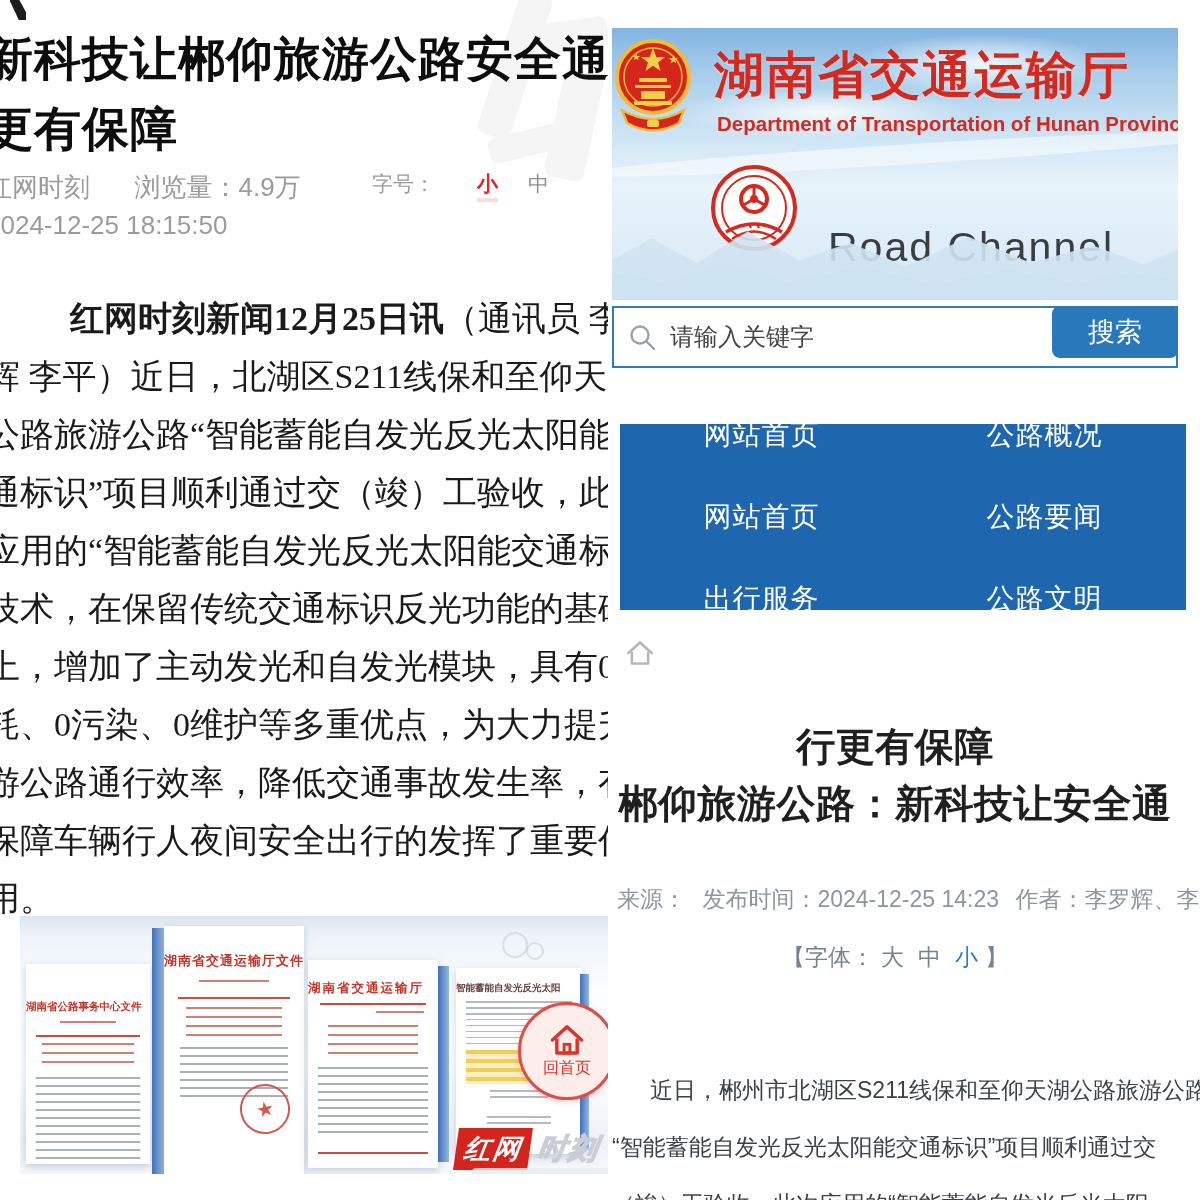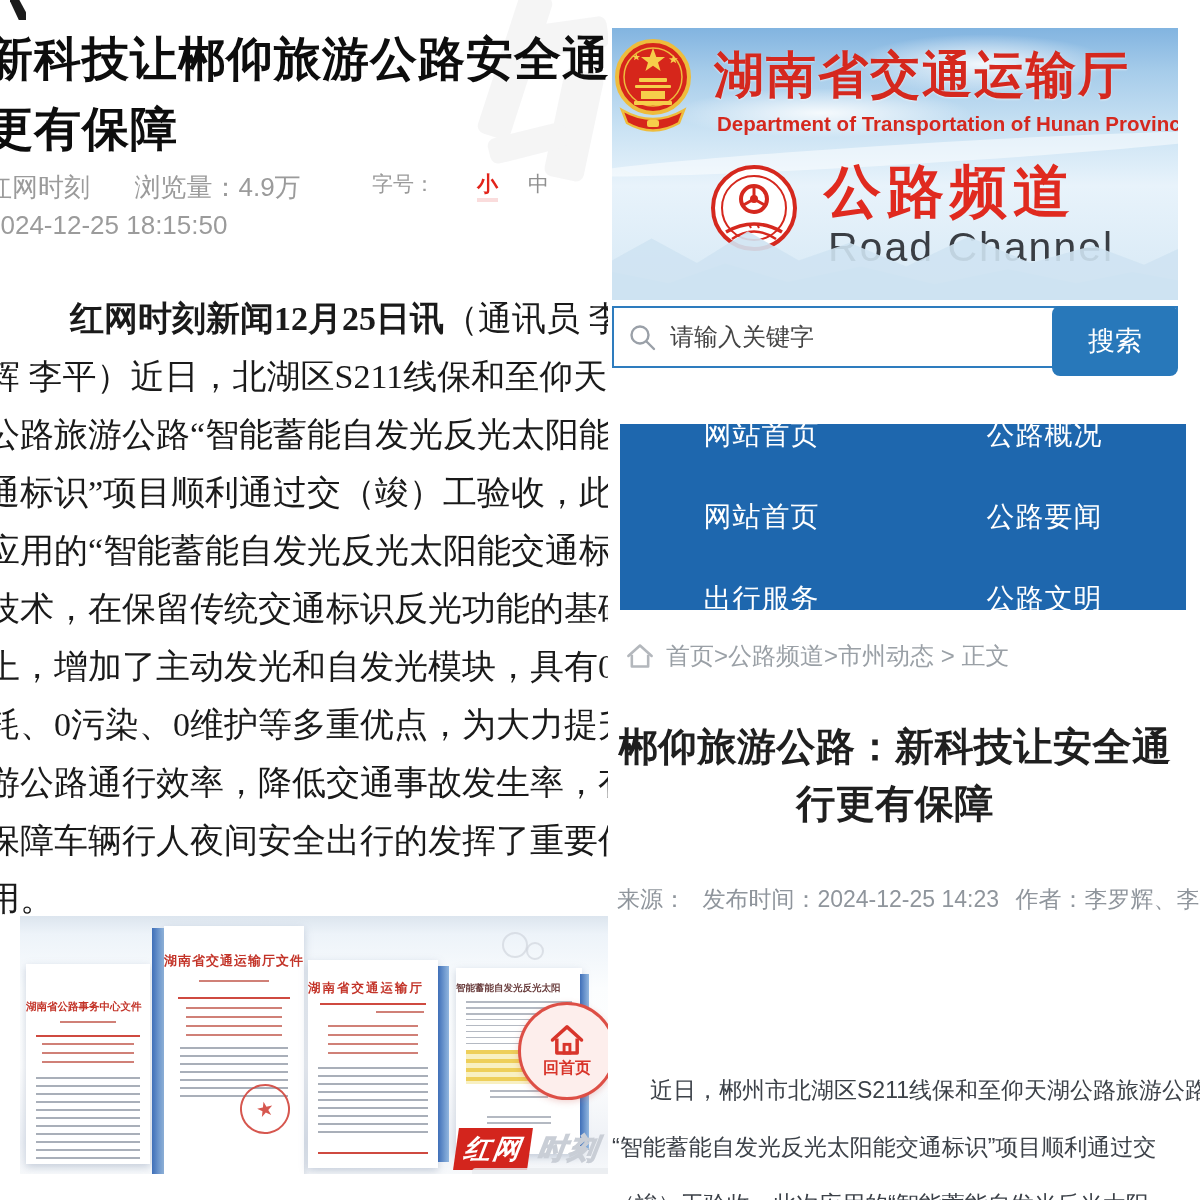--- a/index.html
+++ b/index.html
@@ -38,21 +38,21 @@
   .str{background-image:repeating-linear-gradient(180deg,#d08077 0px,#d08077 2px,transparent 2px,transparent 9px);}
   .hl{background-image:repeating-linear-gradient(180deg,#eecf5a 0px,#eecf5a 4px,#f8f0c2 4px,#f8f0c2 9px);}
   .spine{position:absolute;background:linear-gradient(90deg,#3f6fb8,#93b8e0);}
   .seal{position:absolute;width:46px;height:46px;border:2.5px solid #d2453c;border-radius:50%;
     transform:rotate(-12deg);opacity:.9;color:#d2453c;font-size:20px;display:flex;align-items:center;
     justify-content:center;}
   .gear{position:absolute;border:2px solid #ccd1d8;border-radius:50%;opacity:.6;}
   .badge{position:absolute;width:92px;height:92px;border-radius:50%;background:#fdeeec;
     border:3px solid #dd4f46;display:flex;flex-direction:column;align-items:center;justify-content:center;
     box-shadow:0 2px 6px rgba(200,80,70,.25);}
-  .badge-label{color:#d8352b;font-size:16px;font-weight:bold;margin-top:2px;white-space:nowrap;}
+  .badge-label{color:#d8352b;font-size:16px;font-weight:normal;margin-top:2px;white-space:nowrap;}
   .rn-logo{position:absolute;display:flex;align-items:center;}
   .rn-red{background:#d3251d;color:#fff;font-weight:bold;font-style:italic;font-size:27px;
     padding:3px 8px;transform:skew(-8deg);letter-spacing:2px;white-space:nowrap;}
   .rn-ghost{color:rgba(255,255,255,.92);-webkit-text-stroke:1.5px #c9ced6;font-weight:bold;font-style:italic;
     font-size:28px;margin-left:8px;transform:skew(-8deg);letter-spacing:3px;white-space:nowrap;}
   .rn-sub{position:absolute;height:10px;width:150px;background:#e8ebef;border-radius:4px;opacity:.8;}
 
   
   .rp{position:absolute;left:612px;top:0;width:588px;height:1200px;overflow:hidden;background:#fff;}
   .rp-banner{position:absolute;left:0;top:28px;width:566px;height:272px;overflow:hidden;
@@ -71,21 +71,21 @@
   .mtn1{height:88px;background:#cfe3f2;opacity:.9;
     clip-path:polygon(0 100%,0 55%,7% 30%,15% 58%,24% 22%,33% 55%,42% 35%,52% 62%,63% 28%,74% 58%,85% 38%,94% 60%,100% 42%,100% 100%);}
   .mtn2{height:56px;background:#bed8ec;opacity:.85;
     clip-path:polygon(0 100%,0 50%,10% 70%,20% 35%,31% 68%,44% 40%,57% 72%,70% 45%,82% 70%,92% 50%,100% 65%,100% 100%);}
   .rp-search{position:absolute;left:0;top:306px;width:566px;height:62px;border:2px solid #2e7cbe;
     box-sizing:border-box;background:#fff;}
   .rp-search input{position:absolute;left:54px;top:8px;width:370px;height:40px;border:none;outline:none;
     font-size:24px;color:#333;font-family:inherit;background:transparent;}
   .rp-search input::placeholder{color:#454545;opacity:1;}
   .mag{position:absolute;left:14px;top:15px;}
-  .search-btn{position:absolute;right:-2px;top:-2px;width:126px;height:70px;background:#2878ba;color:#fff;
+  .search-btn{position:absolute;right:-2px;top:-2px;width:126px;height:52px;background:#2878ba;color:#fff;
     font-size:27px;border-radius:8px;display:flex;align-items:center;justify-content:center;cursor:pointer;}
   .rp-nav{position:absolute;left:8px;top:424px;width:566px;height:186px;background:#1e67ae;
     display:grid;grid-template-columns:repeat(2,1fr);align-content:center;row-gap:44px;justify-items:center;}
   .rp-nav span{color:#fff;font-size:28px;letter-spacing:1px;cursor:pointer;white-space:nowrap;}
   .rp-crumb{position:absolute;left:14px;top:640px;display:flex;align-items:center;gap:12px;
     color:#9aa0a6;font-size:24px;white-space:nowrap;}
   .rp-title{position:absolute;left:0;top:718px;width:566px;text-align:center;font-size:39px;font-weight:bold;
     color:#1f1f1f;line-height:57px;letter-spacing:.5px;}
   .rp-meta{position:absolute;left:0;top:884px;width:566px;text-align:center;font-size:23px;color:#8f959c;
     white-space:nowrap;}
@@ -237,21 +237,20 @@
       <circle cx="44" cy="35" r="4" fill="#d5281e"></circle>
       <line x1="44" y1="35" x2="44" y2="23" stroke="#d5281e" stroke-width="3"></line>
       <line x1="44" y1="35" x2="33.5" y2="41" stroke="#d5281e" stroke-width="3"></line>
       <line x1="44" y1="35" x2="54.5" y2="41" stroke="#d5281e" stroke-width="3"></line>
       <path d="M16,68 Q44,52 72,68" fill="none" stroke="#d5281e" stroke-width="3.5"></path>
       <path d="M22,75 Q44,60 66,75" fill="none" stroke="#d5281e" stroke-width="2.5"></path>
       <line x1="39" y1="60" x2="41" y2="64" stroke="#d5281e" stroke-width="2"></line>
       <line x1="47" y1="60" x2="49" y2="64" stroke="#d5281e" stroke-width="2"></line>
     </svg>
 
-    <div class="ch-title">公路频道</div>
     <div class="ch-en">Road Channel</div>
 
     <div class="mtn mtn2"></div>
     <div class="mtn mtn1"></div>
   </div>
 
   <div class="rp-search">
     <svg class="mag" width="30" height="30" viewBox="0 0 30 30">
       <circle cx="12" cy="12" r="8.5" fill="none" stroke="#9aa0a8" stroke-width="2.4"></circle>
       <line x1="18.5" y1="18.5" x2="26" y2="26" stroke="#9aa0a8" stroke-width="2.4" stroke-linecap="round"></line>
@@ -268,35 +267,37 @@
       <span>公路要闻</span>
       <span>出行服务</span>
       <span>公路文明</span>
     </div>
 
   <div class="rp-crumb">
     <svg width="28" height="26" viewBox="0 0 24 22">
       <path d="M2 11 L12 2 L22 11" fill="none" stroke="#b3b7bc" stroke-width="2.2" stroke-linecap="round" stroke-linejoin="round"></path>
       <path d="M5 10 L5 20 L19 20 L19 10" fill="none" stroke="#b3b7bc" stroke-width="2.2" stroke-linejoin="round"></path>
     </svg>
-    <span>首页&gt;公路频道&gt;市州动态 &gt; 正文</span>
   </div>
 
   <div class="rp-title">
 
-  <div>郴仰旅游公路：新科技让安全通</div>
-      <div>行更有保障</div>
+  <div>行更有保障</div>
+      <div>郴仰旅游公路：新科技让安全通</div>
     </div>
 
   <div class="rp-meta">
     <span>来源：</span>
     <span>发布时间：2024-12-25 14:23</span>
     <span>作者：李罗辉、李平</span>
   </div>
 
+  <div class="rp-fontsel">
+    <span>【字体：</span><span class="sz">大</span><span class="sz">中</span><span class="sz sz-small">小</span><span>】</span>
+  </div>
 
   <div class="rp-body">
 
   <div class="rl first">近日，郴州市北湖区S211线保和至仰天湖公路旅游公路</div>
       <div class="rl">“智能蓄能自发光反光太阳能交通标识”项目顺利通过交</div>
       <div class="rl">（竣）工验收，此次应用的“智能蓄能自发光反光太阳</div>
     </div>
 </div>
 
 </body></html>

